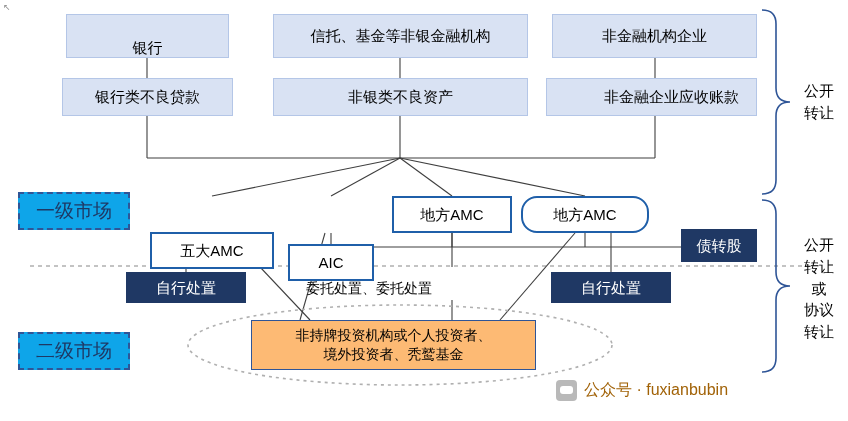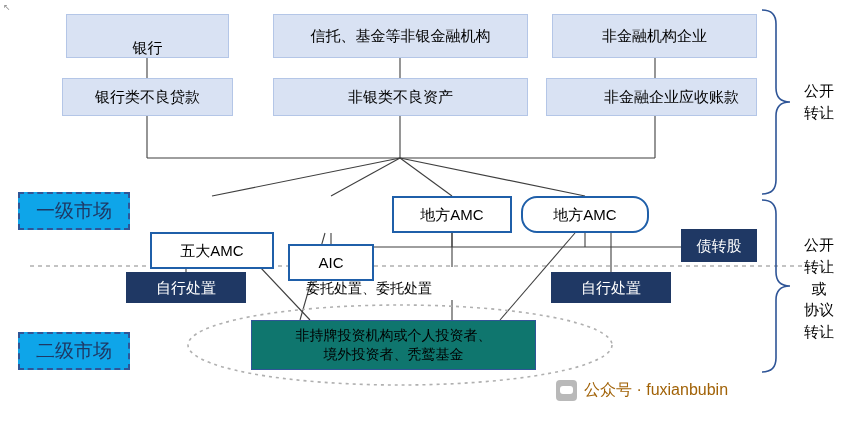--- a/index.html
+++ b/index.html
@@ -49,21 +49,21 @@
   }
   
   .dashbox {
     background: #0ea5e9;
     border: 2px dashed #2f5597;
     color: #1f3864;
     font-size: 19px;
   }
   
   .ellipsebox {
-    background: #0f766e;
+    background: #fdba74;
     border: 1px solid #2f5597;
     color: #000000;
     font-size: 14px;
     line-height: 1.35;
     flex-direction: column;
   }
   .plain {
     position: absolute;
     font-size: 14px;
     color: #000000;

